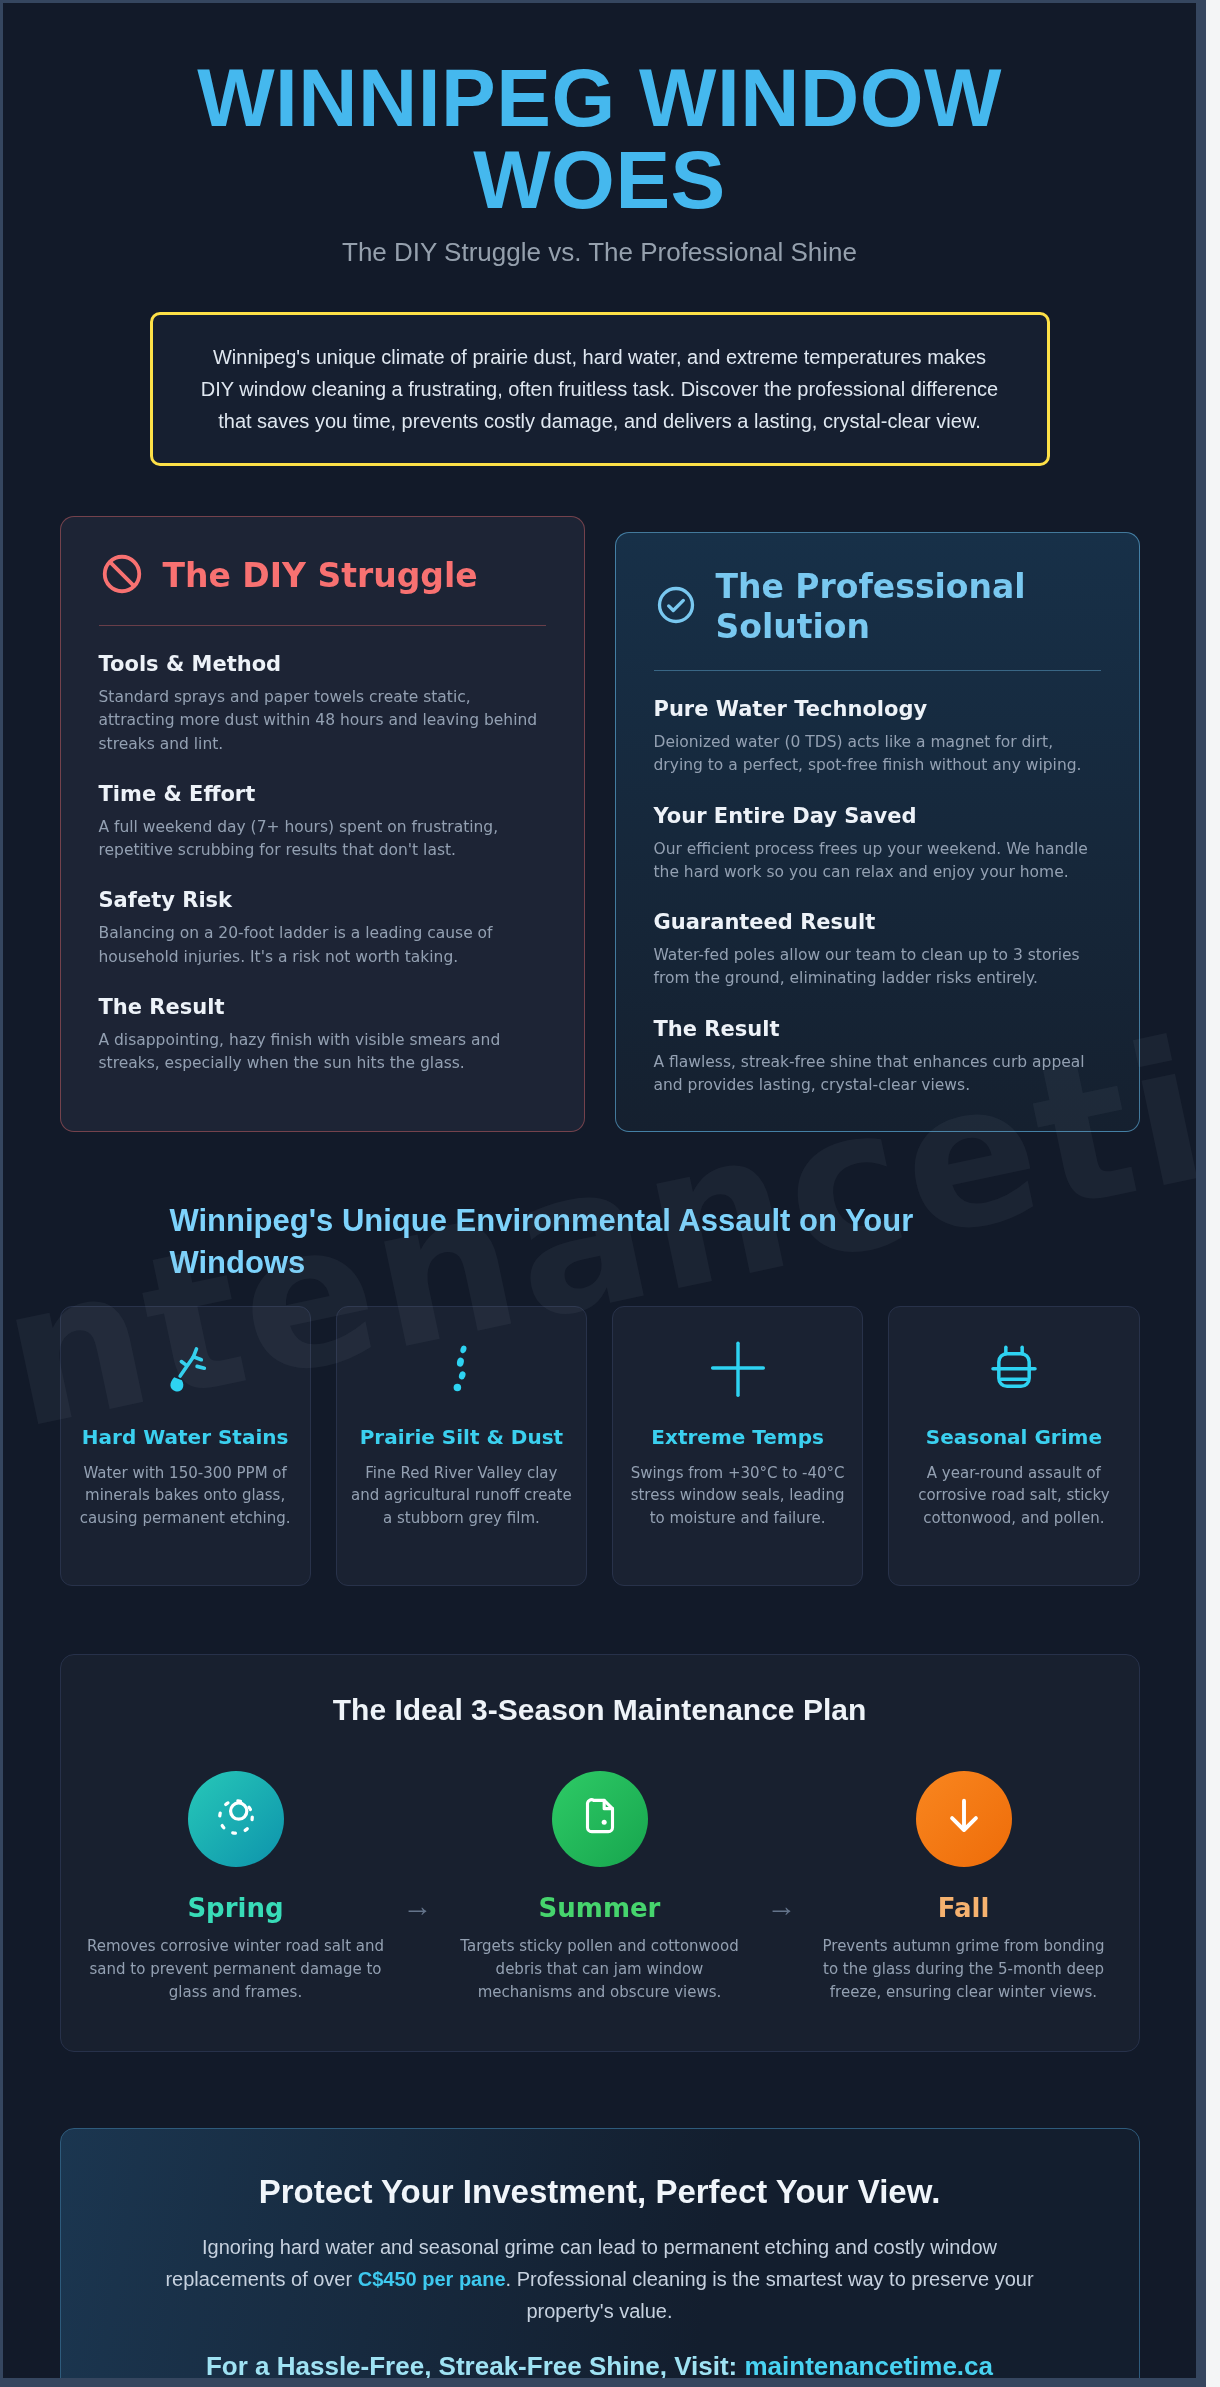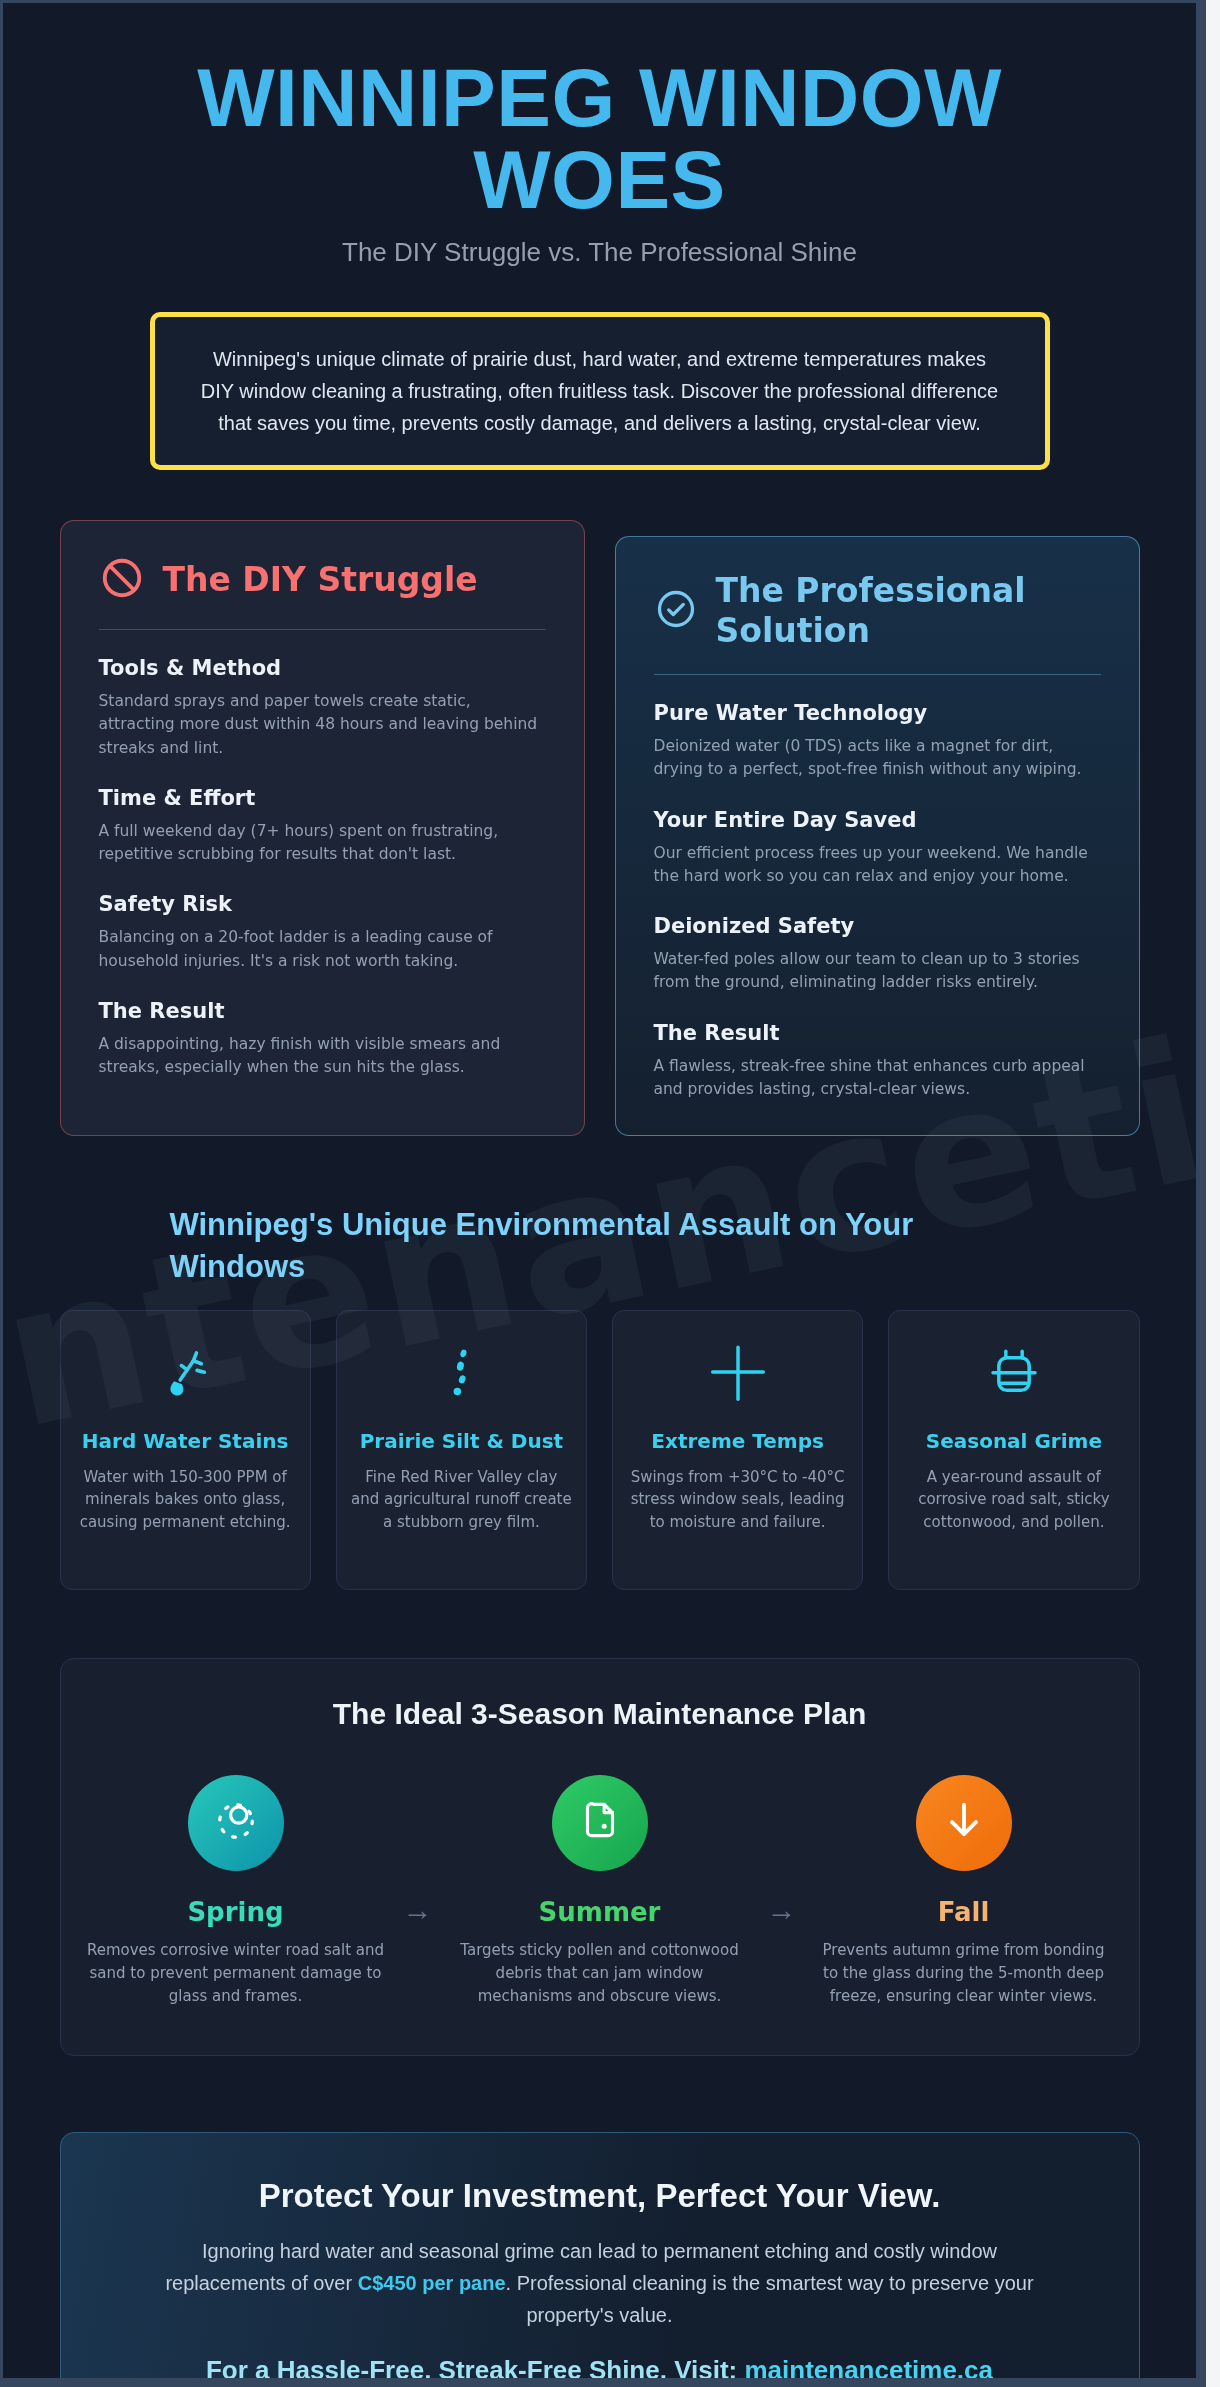--- a/index.html
+++ b/index.html
@@ -29,21 +29,21 @@
 
   .title {
     margin:54px 0 0; text-align:center;
     font-size:82px; font-weight:700; line-height:1;
     color:#45b8ee; letter-spacing:0.5px;
   }
   .subtitle { margin:16px 0 0; text-align:center; font-size:26px; color:#95a0ad; }
 
   .intro-box {
     width:900px; margin:44px auto 0;
-    background:#161f30; border:5px solid #fde047; border-radius:10px;
+    background:#161f30; border:3px solid #fde047; border-radius:10px;
     padding:26px 42px;
   }
   .intro-box p { margin:0; text-align:center; font-size:20px; line-height:1.6; color:#dfe7f0; }
 
   .compare { margin-top:50px; display:grid; grid-template-columns:1fr 1fr; gap:30px; }
   .card { border-radius:14px; padding:34px 38px; }
   .card.diy { background:#1d2435; border:1px solid rgba(248,113,113,0.4); }
   .card.pro { background:linear-gradient(180deg,#173048 0%, #15202f 100%); border:1px solid rgba(98,181,229,0.6);margin-top:16px; }
   .card-head { display:flex; align-items:center; gap:18px; }
   .card-head h2 { margin:0; font-family:"DejaVu Sans", sans-serif; font-weight:700; font-size:33px; line-height:1.2; }
@@ -156,21 +156,21 @@
           <hr class="divider">
           <div class="point">
             <h3>Pure Water Technology</h3>
             <p>Deionized water (0 TDS) acts like a magnet for dirt, drying to a perfect, spot-free finish without any wiping.</p>
           </div>
           <div class="point">
             <h3>Your Entire Day Saved</h3>
             <p>Our efficient process frees up your weekend. We handle the hard work so you can relax and enjoy your home.</p>
           </div>
           <div class="point">
-            <h3>Deionized Safety</h3>
+            <h3>Guaranteed Result</h3>
             <p>Water-fed poles allow our team to clean up to 3 stories from the ground, eliminating ladder risks entirely.</p>
           </div>
           <div class="point">
             <h3>The Result</h3>
             <p>A flawless, streak-free shine that enhances curb appeal and provides lasting, crystal-clear views.</p>
           </div>
         </div>
 
       </section>
 

